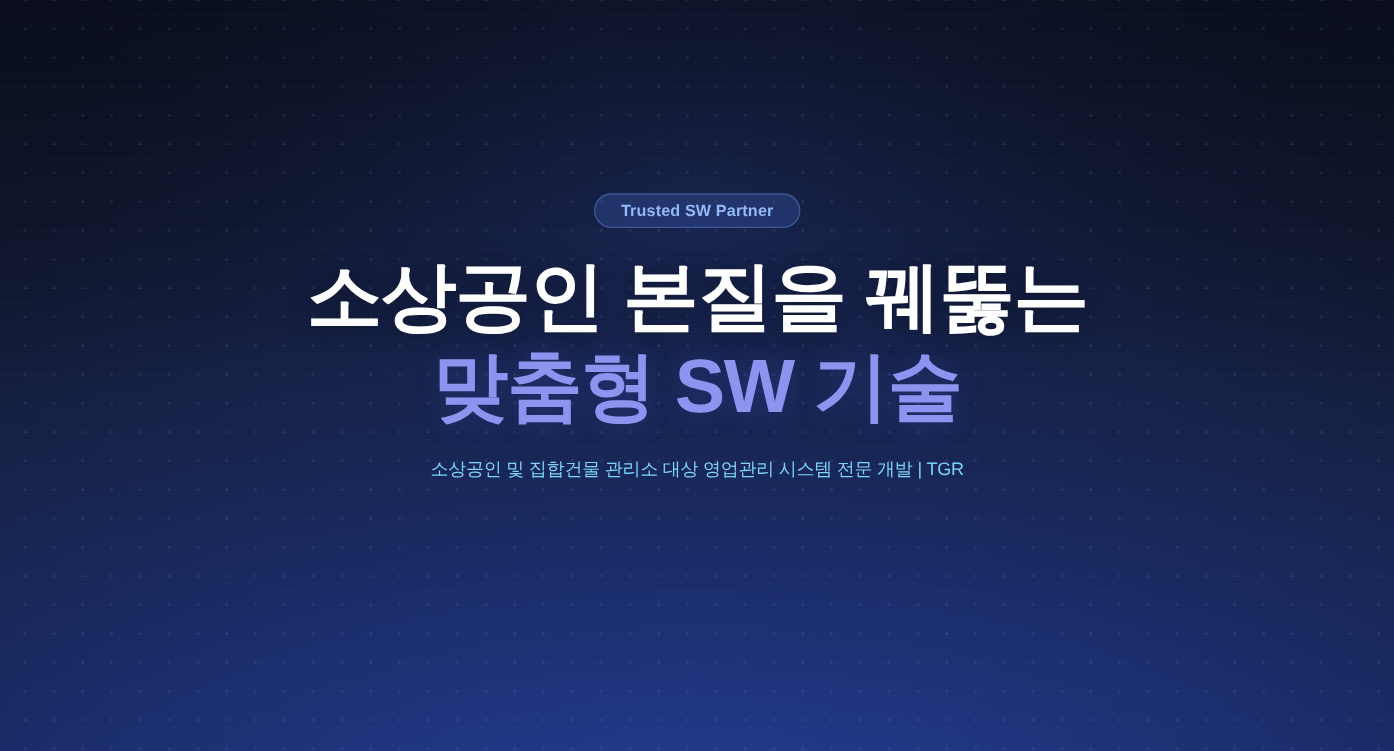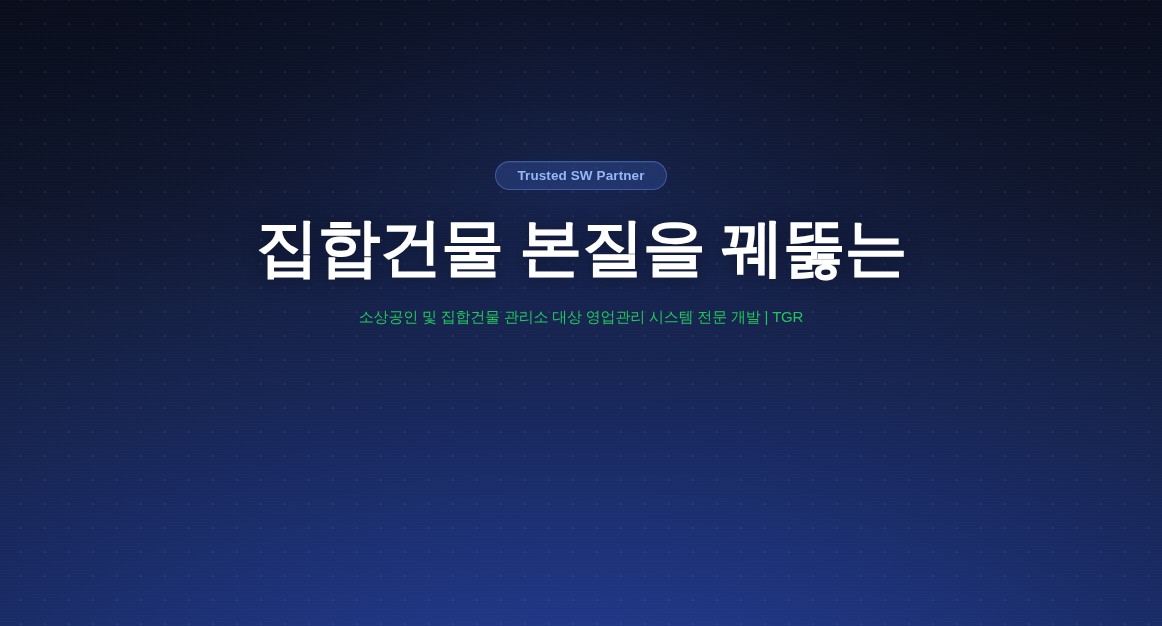--- a/index.html
+++ b/index.html
@@ -136,21 +136,21 @@
   }
 
   
   .tagline {
     margin: 0;
     margin-top: 22px;
     text-align: center;
     font-size: 15px;
     line-height: 1.5;
     letter-spacing: -0.2px;
-    color: #22c55e;
+    color: #7dd3fc;
     white-space: nowrap;
   }
 </style>
 </head>
 <body>
 
 <div class="hero">
 
   <div class="hero-bg-base"></div>
   <div class="hero-bg-vignette"></div>
@@ -159,20 +159,21 @@
   <div class="hero-dots"></div>
   <div class="hero-lines"></div>
 
   <div class="hero-content">
 
     <div class="badge">
       <span>Trusted SW Partner</span>
     </div>
 
     <h1 class="headline">
-      <span class="headline-line headline-line-1">집합건물 본질을 꿰뚫는</span>
+      <span class="headline-line headline-line-1">소상공인 본질을 꿰뚫는</span>
+      <span class="headline-line headline-line-2">맞춤형 SW 기술</span>
     </h1>
 
 
     <p class="tagline">소상공인 및 집합건물 관리소 대상 영업관리 시스템 전문 개발 | TGR</p>
 
   </div>
 </div>
 
 </body></html>

